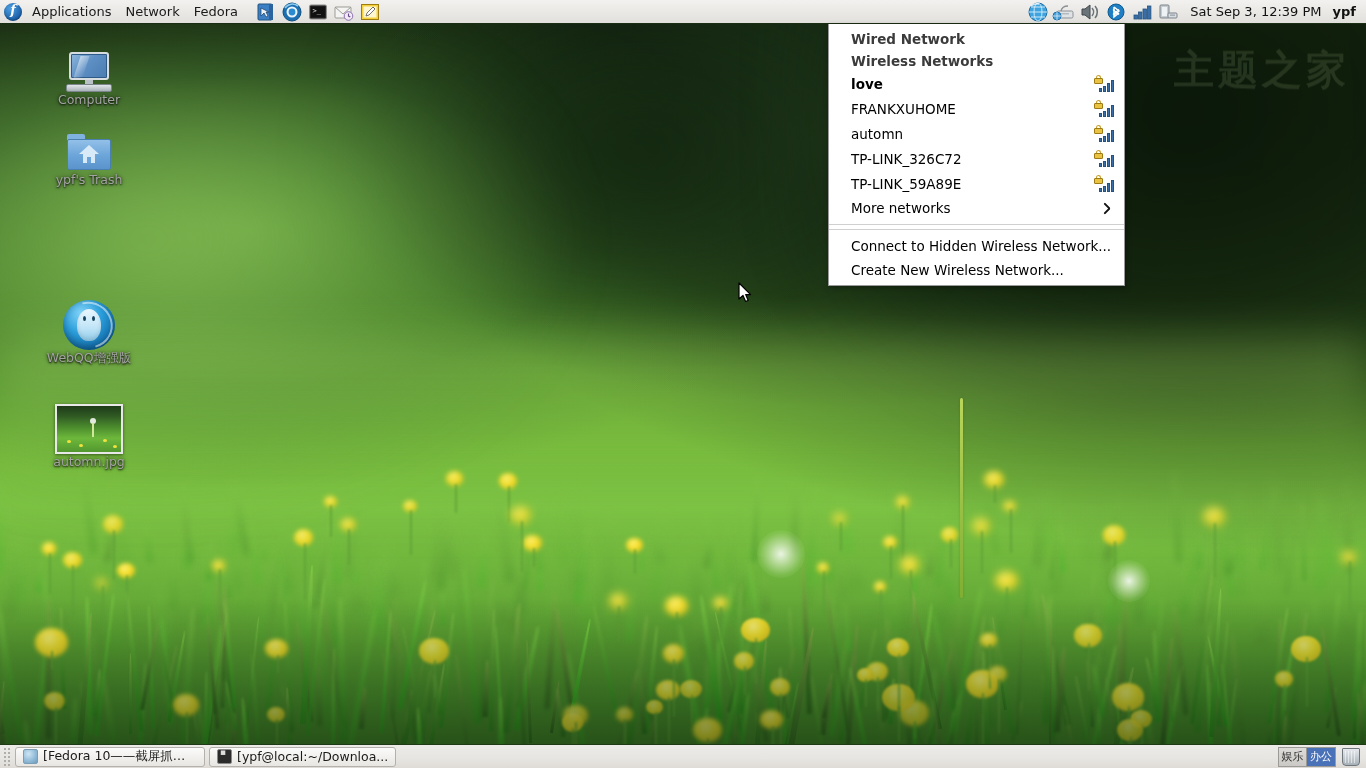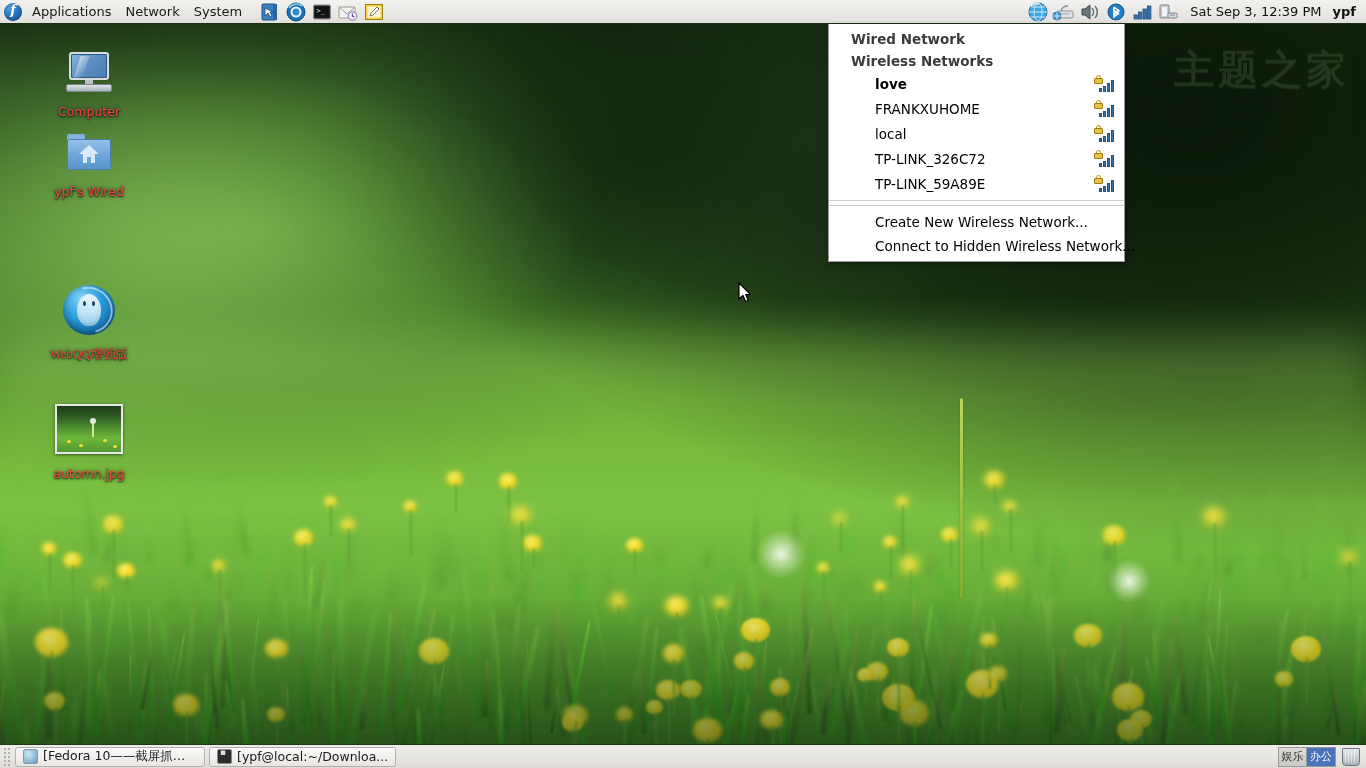--- a/index.html
+++ b/index.html
@@ -107,21 +107,21 @@
     padding:4px 12px 2px 22px; font-weight:bold; color:#3b3b3b; font-size:13.5px;
   }
   .menu-sub {
     padding:1px 12px 5px 22px; color:#a6a6a6; font-size:13.5px;
   }
   .menu-item {
     display:flex; align-items:center; justify-content:space-between;
     padding:4px 10px 4px 22px; min-height:24px; cursor:default;
   }
   .menu-item.bold .mi-label { font-weight:bold; }
-  .mi-label { white-space:nowrap;margin-left:24px; }
+  .mi-label { white-space:nowrap; }
   .sep-available {
     display:flex; align-items:center; gap:6px;
     padding:5px 12px 5px 22px; color:#a8a8a8; font-size:13px;
   }
   .sep-line { height:1px; background:#d6d6d6; }
   .sep-line.left { flex:1.65; }
   .sep-line.right { flex:1; }
   .menu-divider { height:1px; background:#d0d0d0; margin:4px 0; }
   .chev {
     width:12px; height:14px; position:relative; margin-right:0px;
@@ -143,21 +143,21 @@
   .lock { position:absolute; left:0; top:0; width:9px; height:9px; }
   .lock .body { position:absolute; bottom:0; width:9px; height:6px; background:#e9c341; border:1px solid #9e7a12; box-sizing:border-box; border-radius:1px; }
   .lock .shackle { position:absolute; top:0; left:2px; width:5px; height:5px; border:1.5px solid #c8a02d; border-bottom:none; border-radius:3px 3px 0 0; }
 
   
   .desk-icon {
     position:absolute; width:110px; text-align:center; cursor:default; user-select:none;
   }
   .desk-icon .glyph { height:52px; display:flex; align-items:flex-end; justify-content:center; }
   .desk-icon .dlabel {
-    margin-top:12px; color:#ef4444; font-size:12.5px; line-height:15px;
+    margin-top:0; color:#a3a3a3; font-size:12.5px; line-height:15px;
     text-shadow:0 1px 2px rgba(0,0,0,0.9), 0 0 4px rgba(0,0,0,0.7);
   }
 
   
   .ic-monitor { width:46px; height:40px; position:relative; }
   .ic-monitor .scr {
     position:absolute; top:0; left:3px; width:40px; height:28px; border-radius:3px;
     background:linear-gradient(135deg,#8fb8dc 0%,#5d8fc4 45%,#4a7cb0 100%);
     border:2px solid #d7dce0; box-sizing:border-box;
     box-shadow:inset 0 0 0 1px #2f5a86;
@@ -819,21 +819,21 @@
     <div class="tallstem" style="left:960px; top:398px; height:200px;"></div>
     <div class="dandelion" style="left:757px; top:530px; width:48px; height:48px;"></div>
     <div class="dandelion" style="left:1108px; top:560px; width:42px; height:42px;"></div>
     <div class="wp-bottom-dark"></div>
   </div>
 
   <div id="top-panel">
     <div id="fedora-logo"></div>
     <div class="panel-menu">Applications</div>
     <div class="panel-menu">Network</div>
-    <div class="panel-menu">System</div>
+    <div class="panel-menu">Fedora</div>
     <div class="panel-sep"></div>
 
     <div class="launcher">
       <svg width="22" height="22" viewBox="0 0 22 22">
           <rect x="3" y="3" width="14" height="16" rx="1" fill="#3d7fc4" stroke="#23547f"></rect>
           <rect x="14" y="3" width="4" height="16" fill="#2b639e"></rect>
           <path d="M6 7 l0 8 l3 -3 l2 4 l2 -1 l-2 -4 l3 0 z" fill="#e9f2fb" stroke="#1a3e61" stroke-width="0.7"></path>
         </svg>
     </div>
     <div class="launcher">
@@ -954,21 +954,21 @@
             </span>
             <span class="bars">
               <i></i>
               <i></i>
               <i></i>
               <i></i>
             </span>
           </span>
         </div>
         <div class="menu-item">
-          <span class="mi-label">local</span>
+          <span class="mi-label">automn</span>
           <span class="wifi-ico">
             <span class="lock">
               <span class="shackle"></span>
               <span class="body"></span>
             </span>
             <span class="bars">
               <i></i>
               <i></i>
               <i></i>
               <i></i>
@@ -1000,31 +1000,35 @@
             <span class="bars">
               <i></i>
               <i></i>
               <i></i>
               <i></i>
             </span>
           </span>
         </div>
       </div>
 
+    <div class="menu-item">
+      <span class="mi-label">More networks</span>
+      <span class="chev"></span>
+    </div>
 
     <div class="menu-divider"></div>
 
 
     <div class="menu-divider"></div>
 
+    <div class="menu-item">
+      <span class="mi-label">Connect to Hidden Wireless Network...</span>
+    </div>
     <div class="menu-item">
       <span class="mi-label">Create New Wireless Network...</span>
-    </div>
-    <div class="menu-item">
-      <span class="mi-label">Connect to Hidden Wireless Network...</span>
     </div>
   </div>
 
   <div class="desk-icon" style="left:34px; top:40px;">
     <div class="glyph">
       <div class="ic-monitor">
           <div class="scr"></div>
           <div class="neck"></div>
           <div class="kb"></div>
         </div>
@@ -1035,25 +1039,25 @@
   <div class="desk-icon" style="left:34px; top:120px;">
     <div class="glyph">
       <div class="ic-home">
           <div class="tab"></div>
           <div class="body"></div>
           <div class="roof"></div>
           <div class="wall"></div>
           <div class="door"></div>
         </div>
     </div>
-    <div class="dlabel">ypf's Wired</div>
+    <div class="dlabel">ypf's Trash</div>
   </div>
 
 
-  <div class="desk-icon" style="left:34px; top:283px;font-family:Liberation Serif, serif;">
+  <div class="desk-icon" style="left:34px; top:298px;">
     <div class="glyph">
       <div class="ic-qq">
           <div class="globe"></div>
           <div class="peng"></div>
           <div class="eye l"></div>
           <div class="eye r"></div>
           <div class="ring"></div>
         </div>
     </div>
     <div class="dlabel">WebQQ增强版</div>

